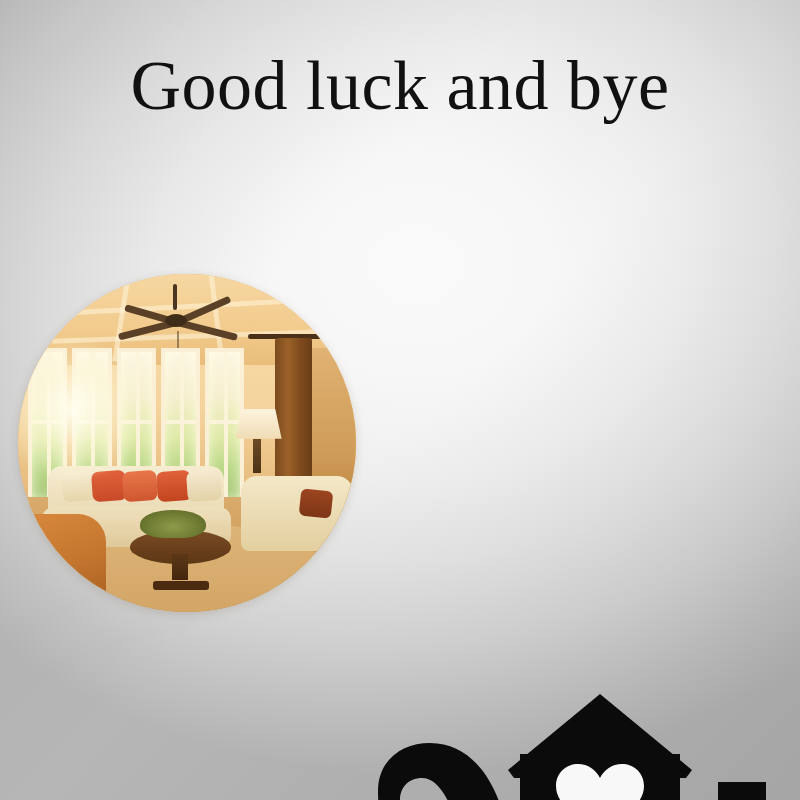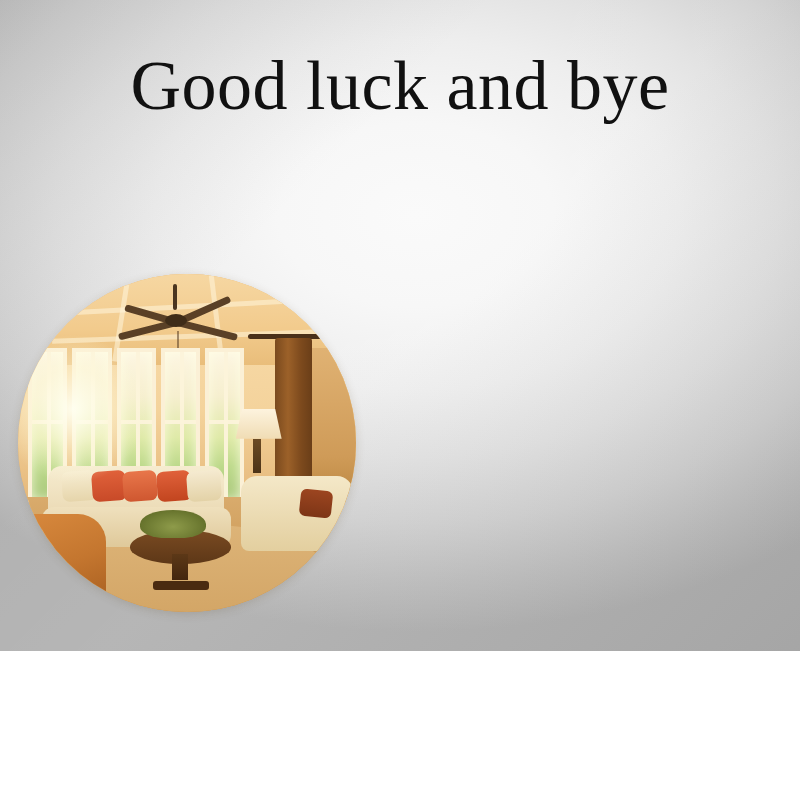--- a/index.html
+++ b/index.html
@@ -4,21 +4,21 @@
 <title>Product Promo</title>
 <style>
   html, body {
     margin: 0;
     padding: 0;
     background: #ffffff;
   }
   #stage {
     position: relative;
     width: 800px;
-    height: 651px;
+    height: 800px;
     overflow: hidden;
     font-family: "Liberation Serif", "DejaVu Serif", serif;
     background:
       radial-gradient(ellipse 78% 64% at 52% 33%,
         #fafafa 0%,
         #f7f7f7 22%,
         #eeeeee 42%,
         #e2e2e2 58%,
         #d2d2d2 74%,
         #c0c0c0 88%,

